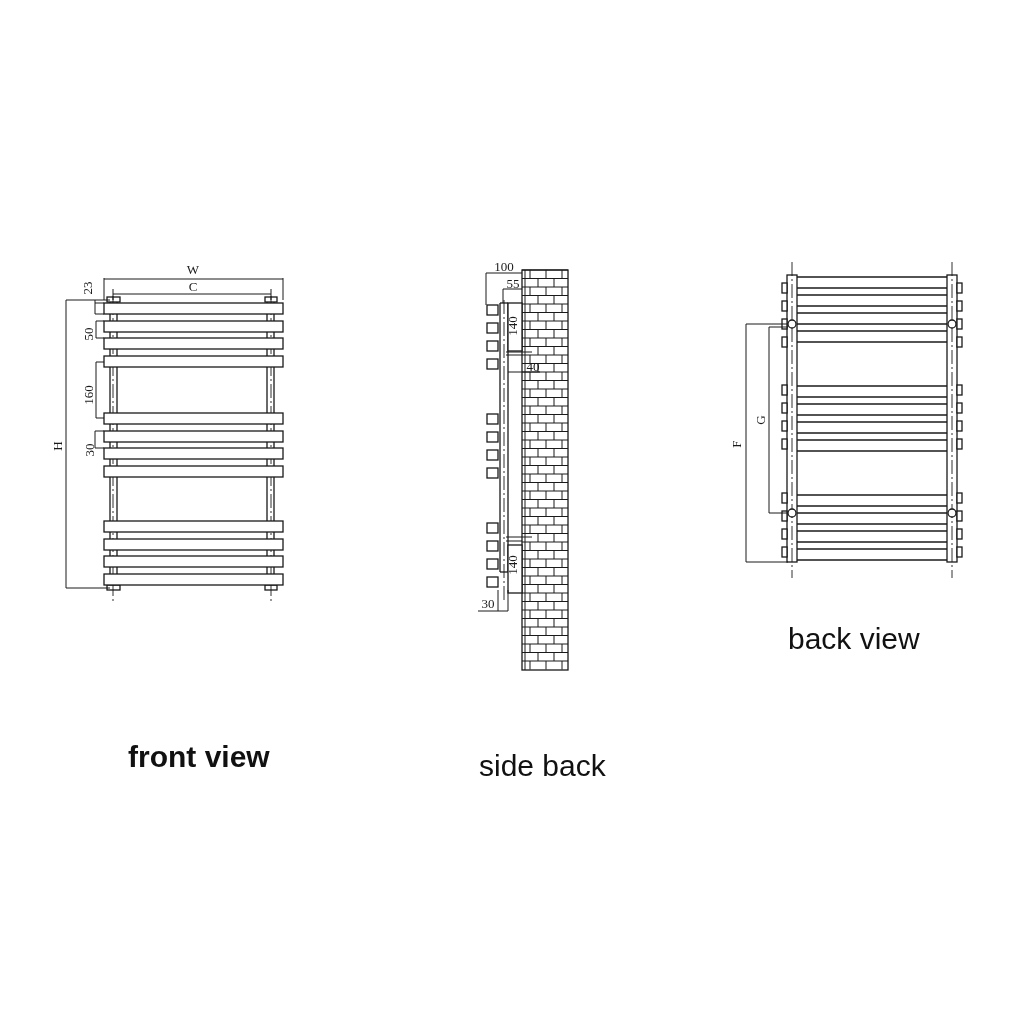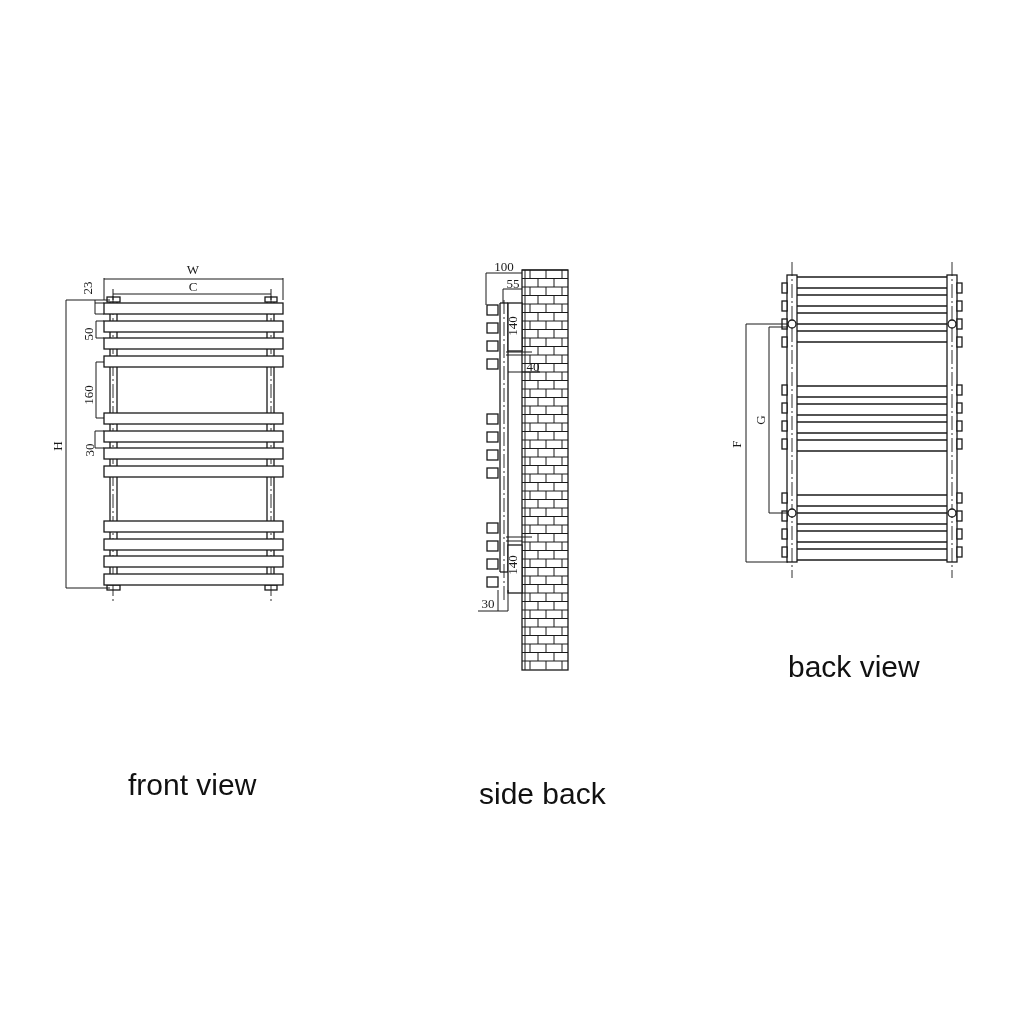--- a/index.html
+++ b/index.html
@@ -3,21 +3,21 @@
   <meta charset="utf-8">
   <style>
     html, body { margin:0; padding:0; background:#ffffff; }
     body { width:1024px; height:1024px; position:relative; overflow:hidden; font-family:"Liberation Sans", sans-serif; }
     #canvas { position:absolute; left:0; top:0; width:1024px; height:1024px; }
     .stroke { stroke:#1a1a1a; stroke-width:1.3; fill:none; }
     .thin { stroke:#1a1a1a; stroke-width:1; fill:none; }
     .bar { stroke:#1a1a1a; stroke-width:1.3; fill:#ffffff; }
     .center { stroke:#1a1a1a; stroke-width:0.9; stroke-dasharray:14 3 2 3; fill:none; }
     .dimtxt { font-family:"Liberation Serif", serif; font-size:13px; fill:#1a1a1a; }
-    .caption { position:absolute; font-family:"Liberation Sans", sans-serif; font-size:30px; color:#111; white-space:nowrap;margin-top:28px; }
+    .caption { position:absolute; font-family:"Liberation Sans", sans-serif; font-size:30px; color:#111; white-space:nowrap; }
   </style>
 </head>
 <body>
 
 <svg id="canvas" viewBox="0 0 1024 1024" xmlns="http://www.w3.org/2000/svg">
   <g id="front">
       <rect x="110" y="298" width="7" height="291" class="bar"></rect>
       <rect x="267" y="298" width="7" height="291" class="bar"></rect>
       <rect x="107" y="297" width="13" height="5" class="bar"></rect>
       <rect x="265" y="297" width="12" height="5" class="bar"></rect>
@@ -335,15 +335,15 @@
       <line x1="746" y1="562" x2="788" y2="562" class="thin"></line>
       <line x1="746" y1="324" x2="746" y2="562" class="thin"></line>
       <text x="741" y="444" class="dimtxt" text-anchor="middle" transform="rotate(-90 741 444)">F</text>
       <line x1="769" y1="327" x2="788" y2="327" class="thin"></line>
       <line x1="769" y1="513" x2="788" y2="513" class="thin"></line>
       <line x1="769" y1="327" x2="769" y2="513" class="thin"></line>
       <text x="765" y="420" class="dimtxt" text-anchor="middle" transform="rotate(-90 765 420)">G</text>
     </g>
 </svg>
 
-<div class="caption" style="left:128px;top:740px;">front view</div>
+<div class="caption" style="left:128px;top:740px;font-weight:bold;">front view</div>
 <div class="caption" style="left:479px;top:749px;">side back</div>
 <div class="caption" style="left:788px;top:622px;">back view</div>
 
 </body></html>

